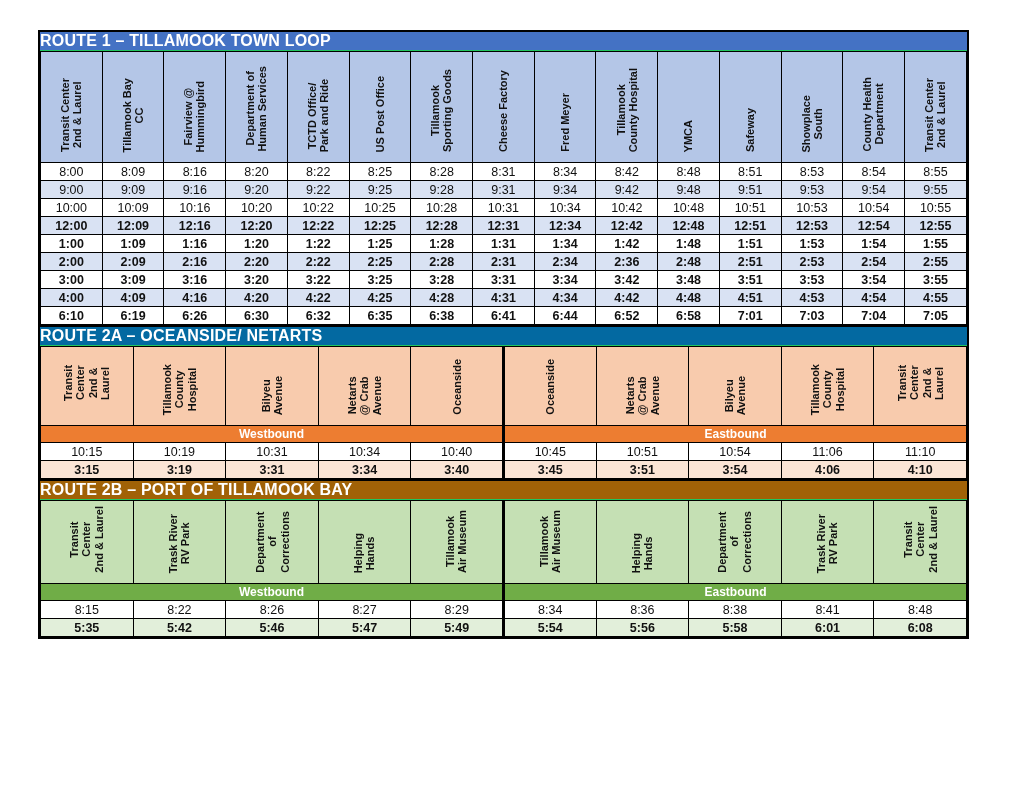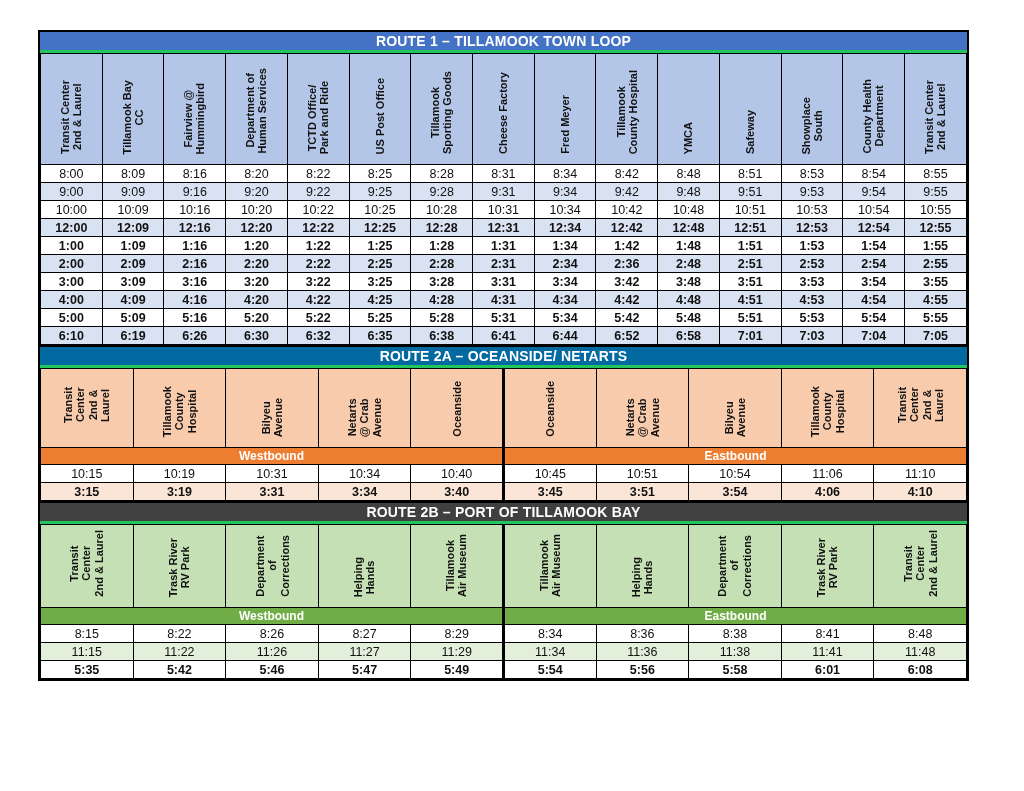--- a/index.html
+++ b/index.html
@@ -13,31 +13,30 @@
   }
   .sheet {
     position: absolute;
     left: 38px; top: 30px;
     width: 927px;
     border: 2px solid #000;
     background: #fff;
   }
   .titlebar {
     height: 18px; line-height: 18px;
-    text-align: center;
     color: #fff;
     font-weight: 700;
-    font-size: 14px;
-    border-bottom: 3px solid #22c55e;
+    font-size: 16px;
+    border-bottom: 1px solid #22c55e;
     letter-spacing: .2px;
   }
   .titlebar.t2 { border-top: 2px solid #000; }
   .blue   { background: #4472C4; }
   .orange { background: #0369a1; }
-  .green  { background: #404040; }
+  .green  { background: #a16207; }
 
   table.tt { width: 100%; border-collapse: collapse; table-layout: fixed; }
   .tt th, .tt td { border: 1px solid #000; padding: 0; }
 
   .stops th { vertical-align: bottom; text-align: center; padding: 4px 0 6px 0; }
   .r1  .stops th { height: 100px; background: #B4C6E7; }
   .r2a .stops th { height: 64px;  background: #F8CBAD; }
   .r2b .stops th { height: 72px;  background: #C5E0B4; }
 
   .vtext {
@@ -398,52 +397,20 @@
 
             <td class="time">4:51</td>
 
             <td class="time">4:53</td>
 
             <td class="time">4:54</td>
 
             <td class="time">4:55</td>
           </tr>
 
-        <tr class="times" data-em="true">
-
-            <td class="time">5:00</td>
-
-            <td class="time">5:09</td>
-
-            <td class="time">5:16</td>
-
-            <td class="time">5:20</td>
-
-            <td class="time">5:22</td>
-
-            <td class="time">5:25</td>
-
-            <td class="time">5:28</td>
-
-            <td class="time">5:31</td>
-
-            <td class="time">5:34</td>
-
-            <td class="time">5:42</td>
-
-            <td class="time">5:48</td>
-
-            <td class="time">5:51</td>
-
-            <td class="time">5:53</td>
-
-            <td class="time">5:54</td>
-
-            <td class="time">5:55</td>
-          </tr>
 
         <tr class="times" data-em="true">
 
             <td class="time">6:10</td>
 
             <td class="time">6:19</td>
 
             <td class="time">6:26</td>
 
             <td class="time">6:30</td>
@@ -631,42 +598,20 @@
 
             <td class="time">8:36</td>
 
             <td class="time">8:38</td>
 
             <td class="time">8:41</td>
 
             <td class="time">8:48</td>
           </tr>
 
-        <tr class="times" data-em="false">
-
-            <td class="time">11:15</td>
-
-            <td class="time">11:22</td>
-
-            <td class="time">11:26</td>
-
-            <td class="time">11:27</td>
-
-            <td class="time">11:29</td>
-
-            <td class="time">11:34</td>
-
-            <td class="time">11:36</td>
-
-            <td class="time">11:38</td>
-
-            <td class="time">11:41</td>
-
-            <td class="time">11:48</td>
-          </tr>
 
         <tr class="times" data-em="true">
 
             <td class="time">5:35</td>
 
             <td class="time">5:42</td>
 
             <td class="time">5:46</td>
 
             <td class="time">5:47</td>

